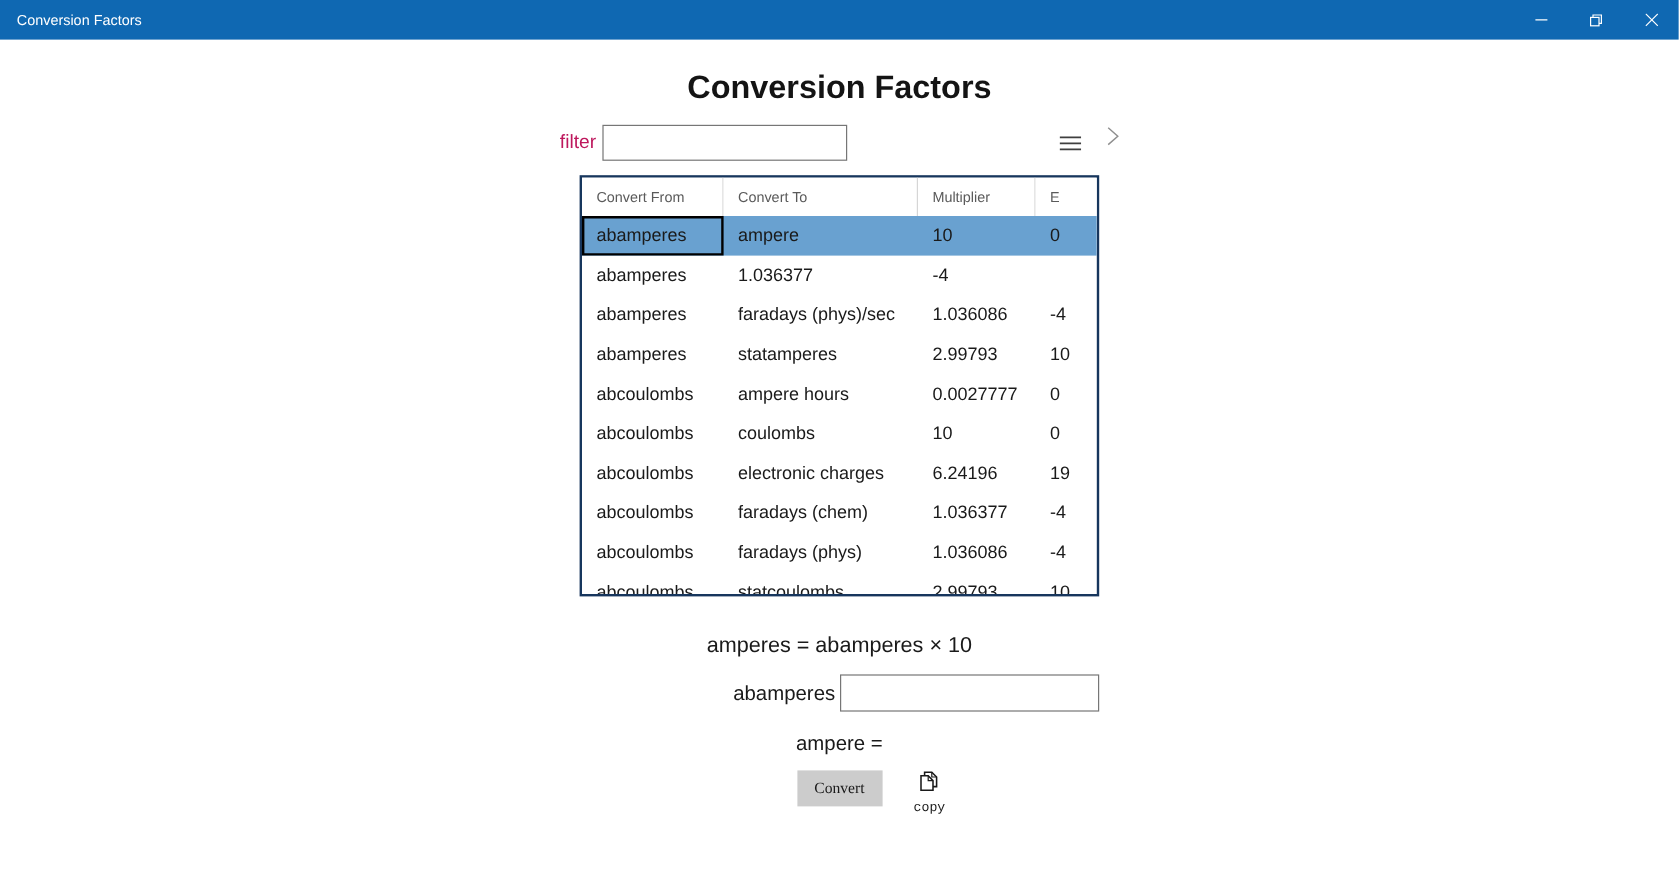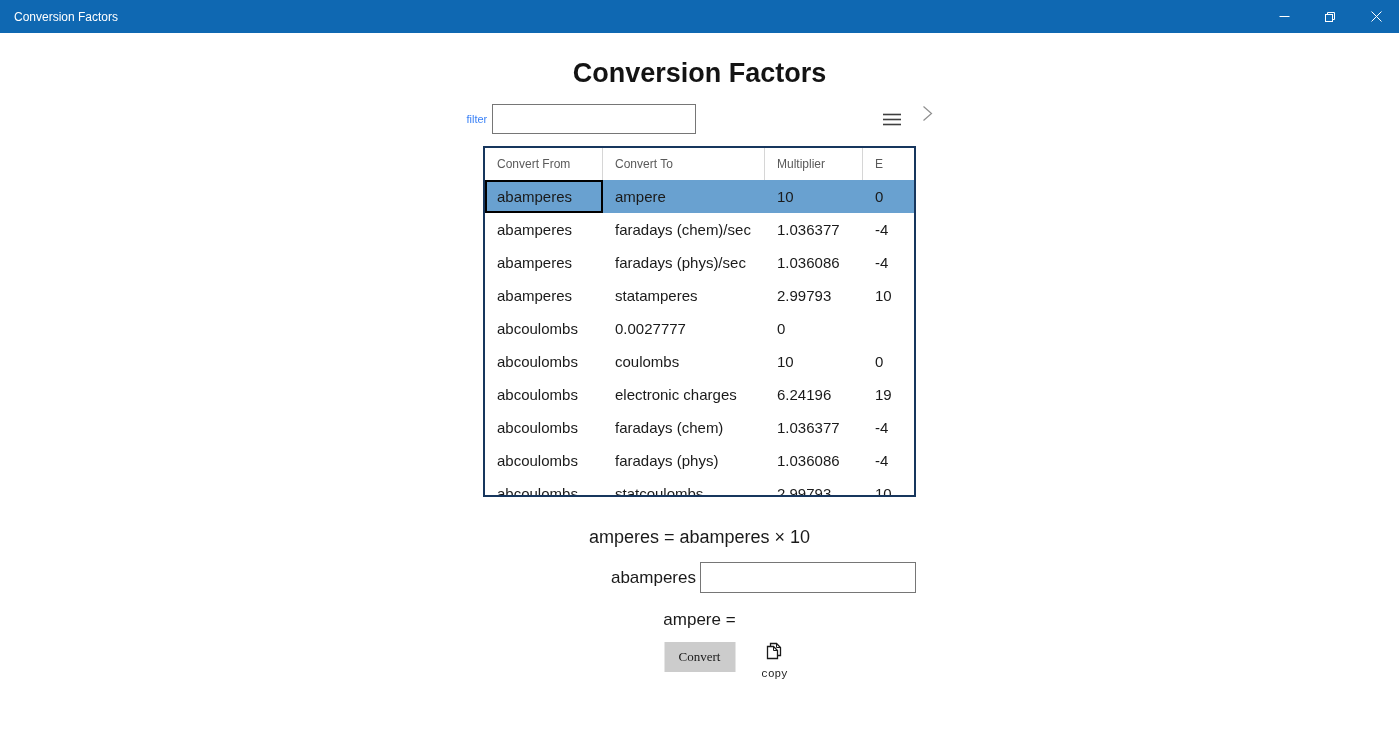--- a/index.html
+++ b/index.html
@@ -13,21 +13,21 @@
   .tb-btn { width:46px; height:33px; display:flex; align-items:center; justify-content:center;
             background:transparent; border:none; cursor:pointer; }
   .tb-btn svg { display:block; }
 
   
   .page-title { text-align:center; font-size:27px; font-weight:bold; color:#141414;
                 margin-top:24px; line-height:32px; }
 
   
   .filter-row { width:466px; margin:15px auto 0; display:flex; align-items:center; height:30px; }
-  .filter-label { font-size:11px; color:#3b82f6; margin-right:5px; }
+  .filter-label { font-size:16px; color:#be185d; margin-right:5px; }
   .filter-input { width:204px; height:30px; border:1px solid #767676; background:#fff;
                   font-size:14px; padding:0 6px; font-family:"Liberation Sans",sans-serif; }
   .menu-icons { margin-left:auto; display:flex; align-items:center; gap:21px; }
   .hamburger { cursor:pointer; display:flex; }
   .chevron { cursor:pointer; display:flex; transform:translateY(-6px); }
 
   
   .grid { width:433px; height:351px; margin:12px auto 0; border:2px solid var(--table-border,#17365d);
           overflow:hidden; background:#fff; }
   .thead { display:grid; grid-template-columns:118px 162px 98px 51px; height:32px; }
@@ -117,38 +117,38 @@
   </div>
   <div class="tbody">
     <div class="row selected">
       <div class="cell">abamperes</div>
       <div class="cell">ampere</div>
       <div class="cell">10</div>
       <div class="cell">0</div>
     </div>
     <div class="row">
       <div class="cell">abamperes</div>
-      <div class="cell">faradays (chem)/sec</div>
       <div class="cell">1.036377</div>
       <div class="cell">-4</div>
     </div>
     <div class="row">
       <div class="cell">abamperes</div>
       <div class="cell">faradays (phys)/sec</div>
       <div class="cell">1.036086</div>
       <div class="cell">-4</div>
     </div>
     <div class="row">
       <div class="cell">abamperes</div>
       <div class="cell">statamperes</div>
       <div class="cell">2.99793</div>
       <div class="cell">10</div>
     </div>
     <div class="row">
       <div class="cell">abcoulombs</div>
+      <div class="cell">ampere hours</div>
       <div class="cell">0.0027777</div>
       <div class="cell">0</div>
     </div>
     <div class="row">
       <div class="cell">abcoulombs</div>
       <div class="cell">coulombs</div>
       <div class="cell">10</div>
       <div class="cell">0</div>
     </div>
     <div class="row">

